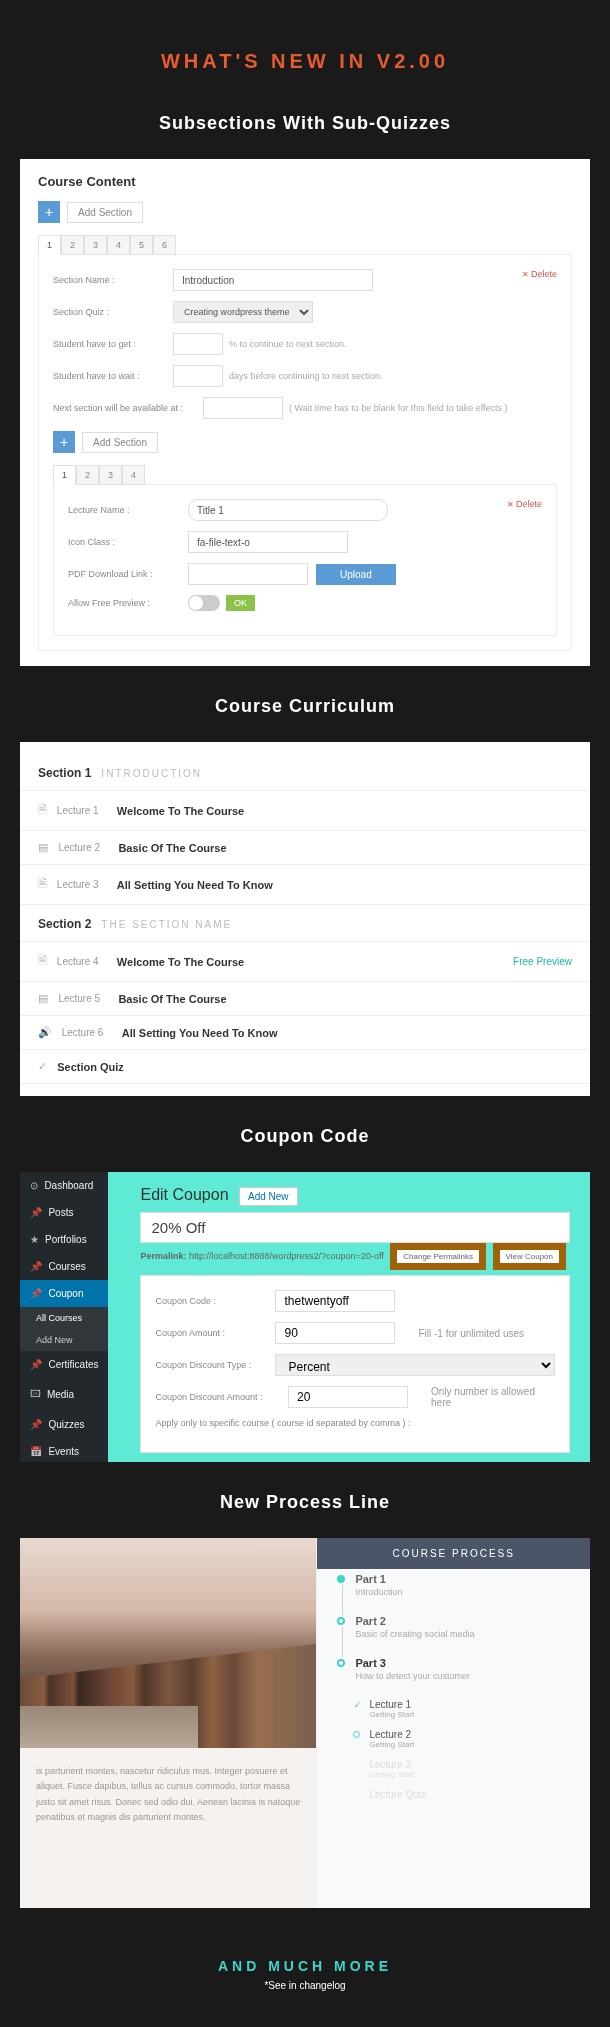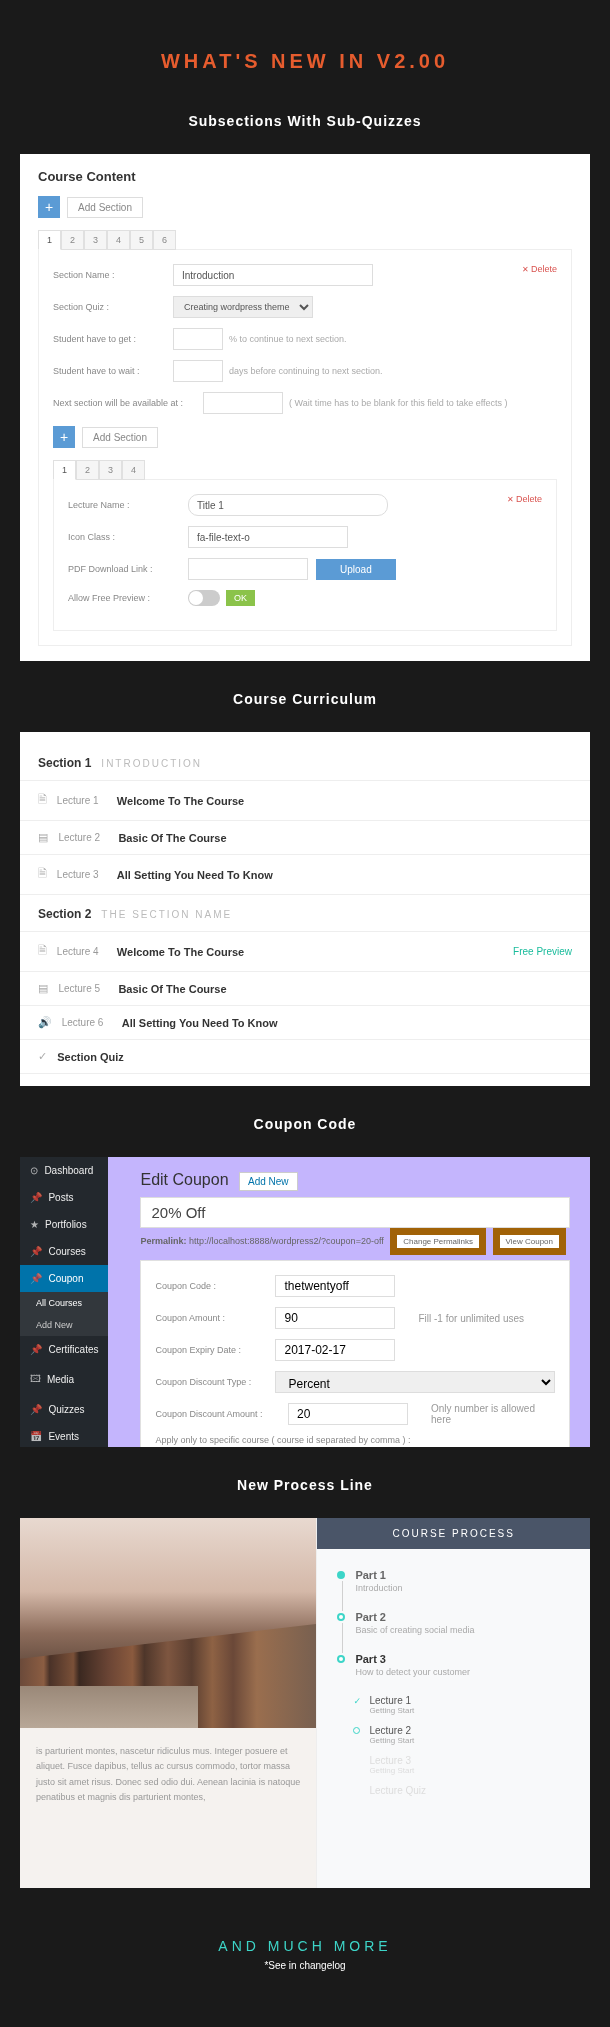--- a/index.html
+++ b/index.html
@@ -1,18 +1,18 @@
 <!DOCTYPE html>
 <html><head>
 <meta charset="utf-8">
 <style>
 *{margin:0;padding:0;box-sizing:border-box;font-family:Arial,Helvetica,sans-serif}
 body{background:#1a1a1a;width:610px;margin:0 auto;padding:50px 0 30px}
 .main-title{color:#e65c2e;text-align:center;font-size:20px;font-weight:bold;letter-spacing:4px;margin-bottom:40px}
-.sub-title{color:#fff;text-align:center;font-size:14px;font-weight:bold;margin:30px 0 25px;letter-spacing:1px}
+.sub-title{color:#fff;text-align:center;font-size:18px;font-weight:bold;margin:30px 0 25px;letter-spacing:1px}
 .panel{background:#fff;margin:0 20px 20px;padding:15px 18px;font-size:11px;color:#555}
 .course-content-title{font-weight:bold;font-size:13px;color:#333;margin-bottom:12px}
 .add-btn{background:#5b9bd5;color:#fff;width:22px;height:22px;display:inline-flex;align-items:center;justify-content:center;font-size:14px;margin-right:4px;cursor:pointer;vertical-align:middle}
 .add-label{display:inline-block;background:#fff;border:1px solid #ddd;padding:4px 10px;font-size:10px;color:#888;vertical-align:middle}
 .tabs{margin-top:12px}
 .tab{display:inline-block;background:#f5f5f5;border:1px solid #e0e0e0;padding:4px 8px;font-size:9px;color:#888;margin-right:0;cursor:pointer}
 .tab.active{background:#fff;border-bottom:1px solid #fff;color:#555}
 .delete{float:right;color:#d9534f;font-size:9px;cursor:pointer}
 .delete::before{content:"✕ ";font-size:8px}
 .section-box{border:1px solid #eee;padding:14px;margin-top:-1px;background:#fff}
@@ -34,54 +34,54 @@
 .lec-label{color:#999;width:60px;font-size:10px}
 .lec-title{color:#333;font-weight:bold;font-size:11px}
 .free-prev{margin-left:auto;color:#1abc9c;font-size:10px}
 .wp-wrap{margin:0 20px 20px;display:flex;background:#f0f0f0;height:290px;overflow:hidden}
 .wp-side{background:#23282d;width:108px;font-size:10px;color:#eee}
 .wp-item{padding:8px 10px;display:flex;align-items:center;cursor:pointer}
 .wp-item.active{background:#0073aa;color:#fff}
 .wp-sub{background:#32373c;padding:6px 16px;font-size:9px;color:#ccc;cursor:pointer}
 .wp-sub.act{color:#fff}
 .wp-icon{margin-right:6px;font-size:10px;opacity:0.7}
-.wp-main{flex:1;padding:14px 32px;background:#c4b5fd}
+.wp-main{flex:1;padding:14px 32px;background:#5eead4}
 .wp-h{font-size:16px;color:#333;display:inline-block;margin-right:6px}
 .wp-addnew{background:#fff;border:1px solid #ccc;padding:3px 8px;font-size:10px;color:#0073aa;cursor:pointer}
 .wp-title{font-size:15px;border:1px solid #ddd;padding:6px 10px;background:#fff;margin-top:8px;color:#444}
 .permalink{font-size:9px;color:#666;margin-top:4px;padding:4px 0}
 .permalink .btn{background:#fff;border:7px solid #a16207;padding:2px 6px;font-size:8px;margin-left:4px;cursor:pointer}
 .wp-form{background:#fff;border:1px solid #e0e0e0;padding:14px;margin-top:10px}
 .wp-row{display:flex;align-items:center;margin-bottom:10px;font-size:9px;color:#888}
 .wp-lbl{width:120px}
 .wp-inp{border:1px solid #ddd;padding:4px 8px;font-size:12px;width:120px;height:22px}
 .wp-hint{margin-left:23px;font-size:10px;color:#999}
 .process-wrap{margin:0 20px;display:flex;height:370px;overflow:hidden}
 .process-left{width:52%;background:#f5f2ef;position:relative}
 .process-img{height:210px;background:linear-gradient(180deg,#e8d9d0 0%,#d4b8a8 35%,#8b6b5a 55%,#5a4438 75%,#3a2d24 100%);position:relative;overflow:hidden}
 .process-img::before{content:"";position:absolute;left:0;right:0;bottom:0;height:55%;background:linear-gradient(90deg,#6b4a3a 0%,#8b5d42 8%,#4a3228 10%,#7a5038 18%,#3a2820 20%,#6b4535 30%,#8a5a3e 38%,#4e362a 42%,#7e5640 50%,#5a3e30 58%,#8e6244 65%,#6a4838 72%,#9a6e4e 80%,#786050 100%);clip-path:polygon(0 40%,100% 10%,100% 100%,0 100%)}
 .process-img::after{content:"";position:absolute;left:0;right:40%;bottom:0;height:20%;background:linear-gradient(180deg,#9a8878,#b8a898)}
 .process-text{padding:16px;font-size:9px;color:#999;line-height:1.7}
 .process-right{width:48%;background:#f8f9fa;border-left:1px solid #eee}
 .proc-header{background:#4a5568;color:#fff;text-align:center;padding:10px;font-size:10px;letter-spacing:2px}
-.proc-body{padding:20px 20px}
+.proc-body{padding:4px 20px}
 .proc-item{position:relative;padding-left:18px;margin-bottom:18px}
 .proc-dot{position:absolute;left:0;top:2px;width:8px;height:8px;border:2px solid #3dd5c8;border-radius:50%;background:#fff}
 .proc-dot.filled{background:#3dd5c8}
 .proc-line{position:absolute;left:5px;top:12px;width:1px;height:30px;background:#d0d0d0}
 .proc-title{font-size:11px;color:#666;font-weight:bold}
 .proc-sub{font-size:9px;color:#aaa;margin-top:2px}
 .proc-item.active .proc-title{color:#333}
 .proc-lec{padding-left:32px;margin-bottom:10px;position:relative;font-size:10px}
 .proc-lec .chk{position:absolute;left:16px;top:1px;color:#3dd5c8;font-size:9px}
 .proc-lec .circ{position:absolute;left:16px;top:2px;width:7px;height:7px;border:1px solid #3dd5c8;border-radius:50%}
 .proc-lec-title{color:#555}
 .proc-lec-sub{color:#aaa;font-size:8px}
 .proc-lec.dim .proc-lec-title,.proc-lec.dim .proc-lec-sub{color:#ddd}
-.footer1{color:#3dd5c8;text-align:center;font-size:14px;letter-spacing:4px;font-weight:normal;margin-top:50px}
+.footer1{color:#3dd5c8;text-align:center;font-size:14px;letter-spacing:4px;font-weight:bold;margin-top:50px}
 .footer2{color:#fff;text-align:center;font-size:10px;margin-top:6px}
 </style>
 </head>
 <body>
 
 <div class="main-title">WHAT'S NEW IN V2.00</div>
 
 <div class="sub-title">Subsections With Sub-Quizzes</div>
 <div class="panel">
   <div class="course-content-title">Course Content</div>
@@ -243,24 +243,20 @@
       <div class="wp-row">
           <span class="wp-lbl">Coupon Code :</span>
           <input class="wp-inp" value="thetwentyoff" style="">
         </div>
       <div class="wp-row">
           <span class="wp-lbl">Coupon Amount :</span>
           <input class="wp-inp" value="90" style="">
           <span class="wp-hint">Fill -1 for unlimited uses</span>
         </div>
       <div class="wp-row">
-          <span class="wp-lbl">Coupon Expiry Date :</span>
-          <input class="wp-inp" value="2017-02-17" style="">
-        </div>
-      <div class="wp-row">
           <span class="wp-lbl">Coupon Discount Type :</span>
           <select class="wp-inp" style="width:280px"><option>Percent</option></select>
         </div>
       <div class="wp-row">
           <span class="wp-lbl" style="width:135px">Coupon Discount Amount :</span>
           <input class="wp-inp" value="20" style="">
           <span class="wp-hint">Only number is allowed here</span>
         </div>
       <div class="wp-row">
           <span>Apply only to specific course ( course id separated by comma ) :</span>

